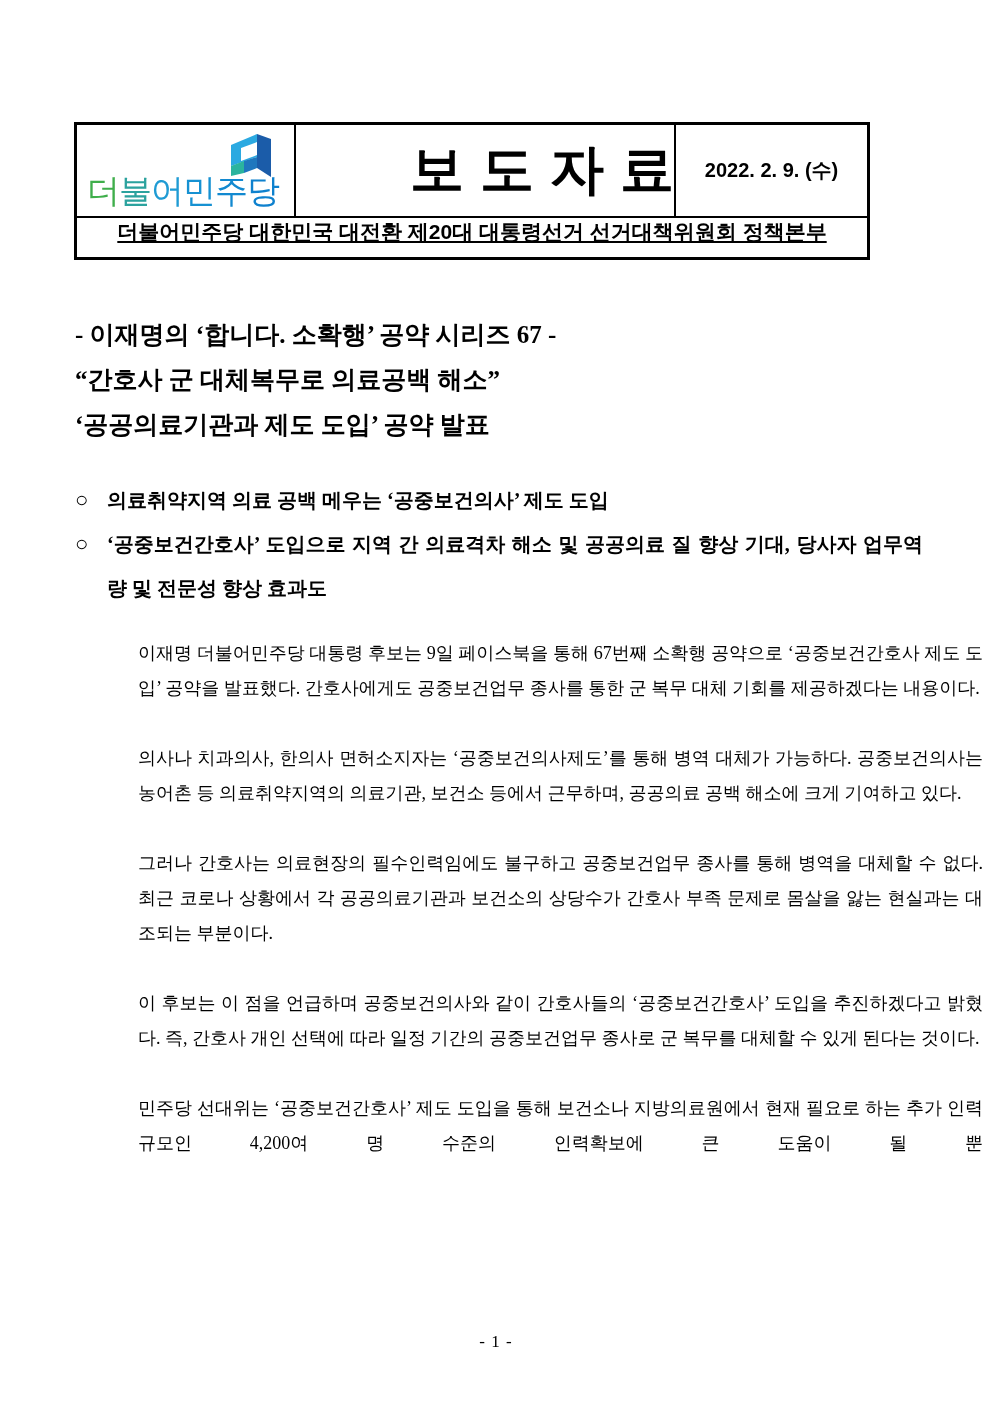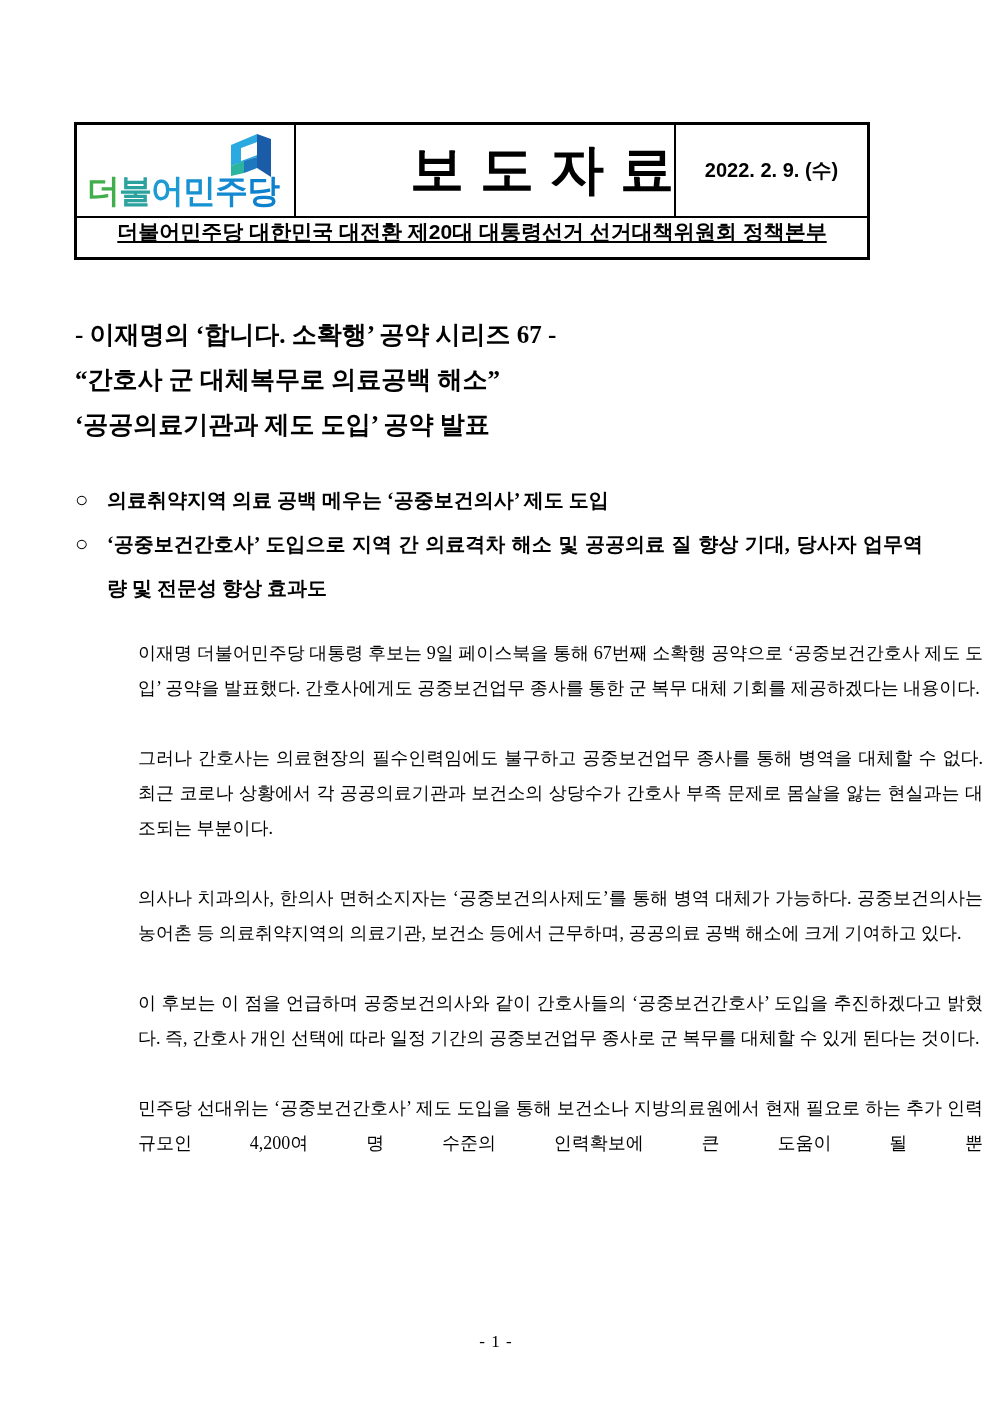--- a/index.html
+++ b/index.html
@@ -23,21 +23,21 @@
   .ht-row1 { display:flex; height:93px; border-bottom:2px solid #000; }
   .ht-cell { display:flex; align-items:center; justify-content:center; }
   .logo-cell { width:219px; border-right:2px solid #000; position:relative; }
   .title-cell { width:380px; border-right:2px solid #000;justify-content:flex-end; }
   .date-cell { flex:1;border-radius:30px; }
   .ht-row2 { height:39px; display:flex; align-items:flex-start; justify-content:center;text-decoration:underline; }
 
   .logo-text {
     position:absolute; left:10px; top:44px;
     font-family:"Liberation Sans","DejaVu Sans",sans-serif;
-    font-weight:700; font-size:33px; letter-spacing:-1px;
+    font-weight:400; font-size:33px; letter-spacing:-1px;
     white-space:nowrap;
   }
   .flag-icon { position:absolute; left:152px; top:6px; }
 
   .press-title {
     font-family:"Liberation Sans","DejaVu Sans",sans-serif;
     font-weight:900; font-size:54px;
     letter-spacing:16px; margin-right:-16px;
     white-space:nowrap;
   }
@@ -129,21 +129,21 @@
       <span class="bullet-text">의료취약지역 의료 공백 메우는 ‘공중보건의사’ 제도 도입</span>
     </div>
     <div class="bullet">
       <span class="bullet-marker">○</span>
       <span class="bullet-text">‘공중보건간호사’ 도입으로 지역 간 의료격차 해소 및 공공의료 질 향상 기대, 당사자 업무역량 및 전문성 향상 효과도</span>
     </div>
   </div>
 
   <div class="bodytext">
     <p>이재명 더불어민주당 대통령 후보는 9일 페이스북을 통해 67번째 소확행 공약으로 ‘공중보건간호사 제도 도입’ 공약을 발표했다. 간호사에게도 공중보건업무 종사를 통한 군 복무 대체 기회를 제공하겠다는 내용이다.</p>
+    <p>의사나 치과의사, 한의사 면허소지자는 ‘공중보건의사제도’를 통해 병역 대체가 가능하다. 공중보건의사는 농어촌 등 의료취약지역의 의료기관, 보건소 등에서 근무하며, 공공의료 공백 해소에 크게 기여하고 있다.</p>
     <p>그러나 간호사는 의료현장의 필수인력임에도 불구하고 공중보건업무 종사를 통해 병역을 대체할 수 없다. 최근 코로나 상황에서 각 공공의료기관과 보건소의 상당수가 간호사 부족 문제로 몸살을 앓는 현실과는 대조되는 부분이다.</p>
-    <p>의사나 치과의사, 한의사 면허소지자는 ‘공중보건의사제도’를 통해 병역 대체가 가능하다. 공중보건의사는 농어촌 등 의료취약지역의 의료기관, 보건소 등에서 근무하며, 공공의료 공백 해소에 크게 기여하고 있다.</p>
     <p>이 후보는 이 점을 언급하며 공중보건의사와 같이 간호사들의 ‘공중보건간호사’ 도입을 추진하겠다고 밝혔다. 즉, 간호사 개인 선택에 따라 일정 기간의 공중보건업무 종사로 군 복무를 대체할 수 있게 된다는 것이다.</p>
     <p class="last-justified">민주당 선대위는 ‘공중보건간호사’ 제도 도입을 통해 보건소나 지방의료원에서 현재 필요로 하는 추가 인력 규모인 4,200여 명 수준의 인력확보에 큰 도움이 될 뿐</p>
   </div>
 
   <div class="page-number">- 1 -</div>
 
 </div>
 
 </body></html>

